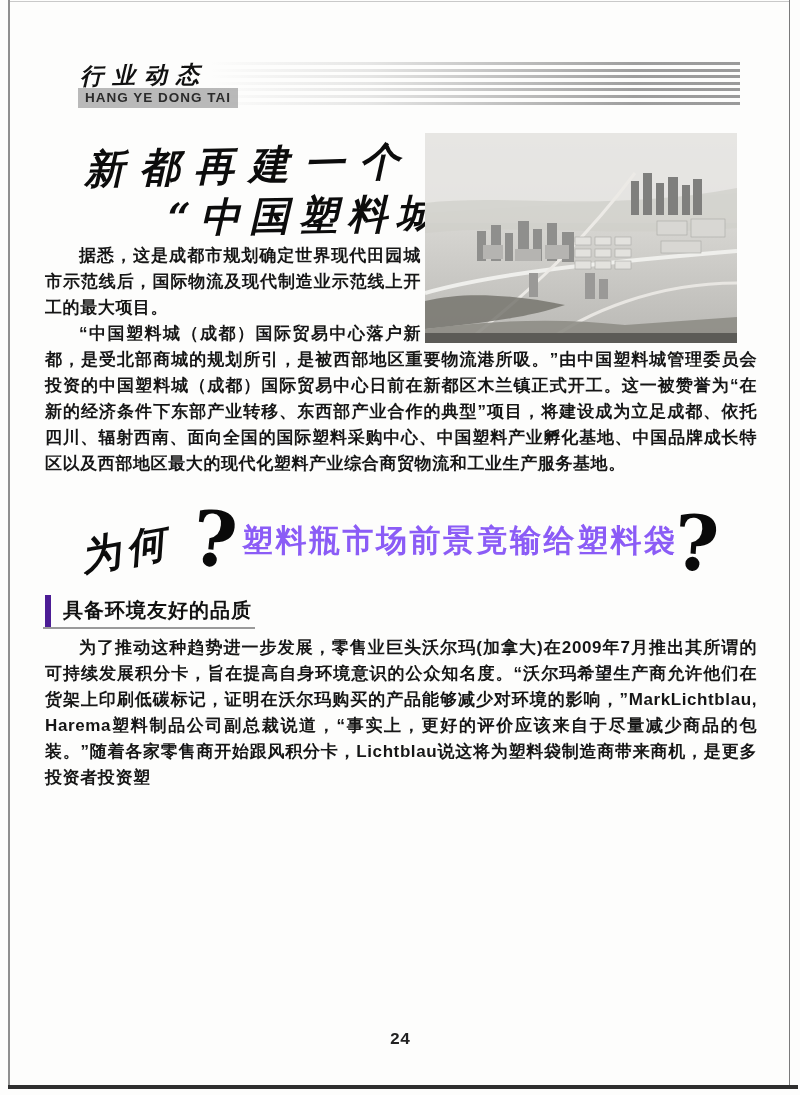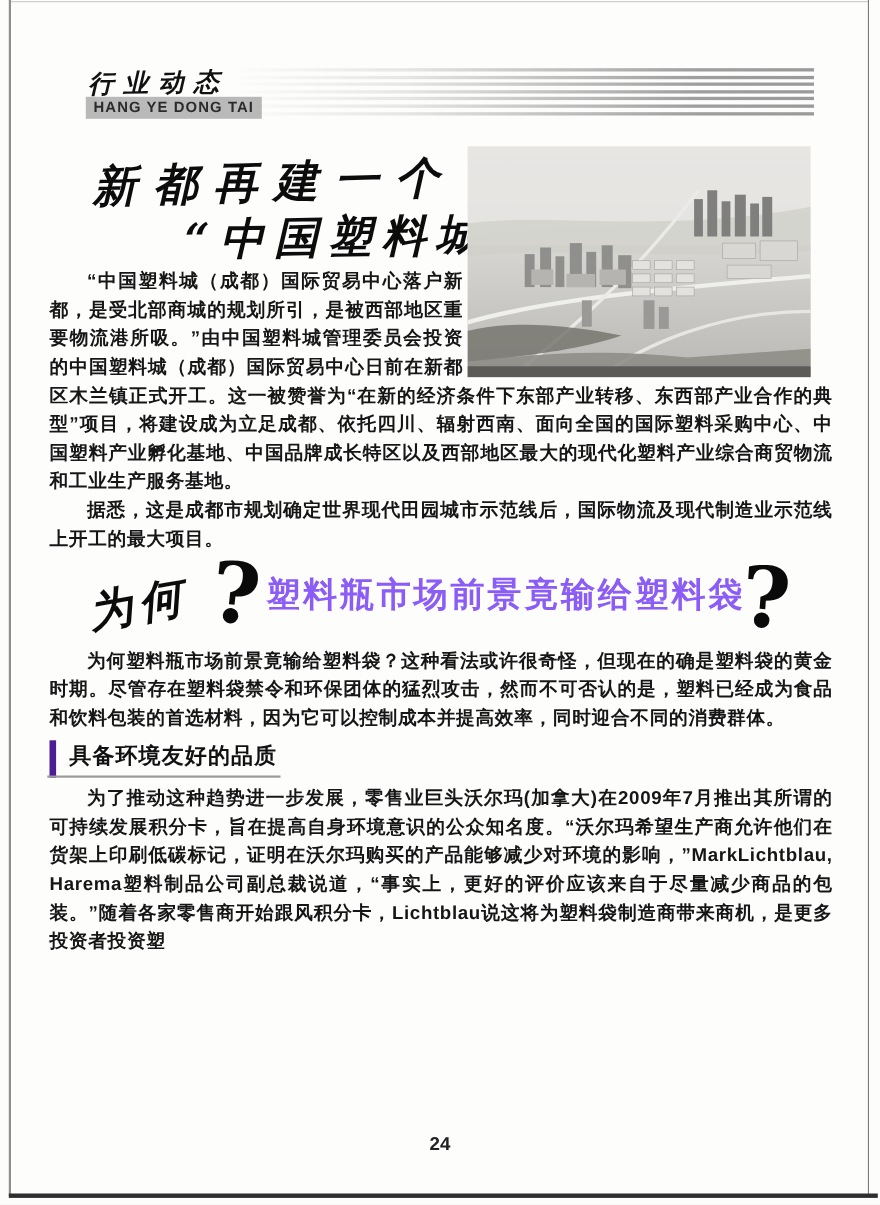--- a/index.html
+++ b/index.html
@@ -52,21 +52,21 @@
   .hl-q1{left:118px;top:2px;transform:rotate(6deg);}
   .hl-q2{left:600px;top:6px;transform:rotate(4deg);}
   .hl-main{position:absolute;left:168px;top:20px;font-size:31px;font-weight:bold;letter-spacing:2.5px;color:#8b5cf6;white-space:nowrap;}
 
   .a2{top:588px;}
   .subhead{margin:7px 0 6px 0;position:relative;padding:2px 0 6px 12px;border-left:6px solid #4c1d95;width:230px;}
   .subhead-text{font-size:20px;font-weight:bold;letter-spacing:1px;text-indent:0;color:#111;}
   .subhead-rule{position:absolute;left:-8px;bottom:0;width:212px;height:2px;background:#9a9a9a;}
 
   .pagenum{position:absolute;left:0;top:1030px;width:800px;text-align:center;
-    font-size:17px;font-weight:bold;color:#222;}
+    font-size:17px;font-weight:bold;color:#222;font-family:Liberation Mono, monospace;}
 </style>
 </head>
 <body>
 
 <div class="page">
 
   <div class="frame-top"></div>
   <div class="frame-left"></div>
   <div class="frame-right"></div>
   <div class="frame-bottom"></div>
@@ -156,33 +156,32 @@
     </g>
 
     <path d="M0,168 C40,158 90,162 140,172 C100,186 40,192 0,196 Z" fill="#77766f" opacity="0.85"></path>
     <path d="M0,196 C60,188 130,184 200,192 L312,184 L312,210 L0,210 Z" fill="#8e8d86" opacity="0.9"></path>
 
     <rect x="0" y="200" width="312" height="10" fill="#5c5b57"></rect>
   </svg>
 
   <div class="bodyblock a1">
     <div class="wrap-spacer"></div>
+    <p>据悉，这是成都市规划确定世界现代田园城市示范线后，国际物流及现代制造业示范线上开工的最大项目。</p>
     <p>“中国塑料城（成都）国际贸易中心落户新都，是受北部商城的规划所引，是被西部地区重要物流港所吸。”由中国塑料城管理委员会投资的中国塑料城（成都）国际贸易中心日前在新都区木兰镇正式开工。这一被赞誉为“在新的经济条件下东部产业转移、东西部产业合作的典型”项目，将建设成为立足成都、依托四川、辐射西南、面向全国的国际塑料采购中心、中国塑料产业孵化基地、中国品牌成长特区以及西部地区最大的现代化塑料产业综合商贸物流和工业生产服务基地。</p>
-    <p>据悉，这是成都市规划确定世界现代田园城市示范线后，国际物流及现代制造业示范线上开工的最大项目。</p>
   </div>
 
   <div class="headline">
     <span class="calli hl-weihe">为何</span>
     <span class="hl-q hl-q1">?</span>
     <span class="hl-main">塑料瓶市场前景竟输给塑料袋</span>
     <span class="hl-q hl-q2">?</span>
   </div>
 
   <div class="bodyblock a2">
-    <p>为何塑料瓶市场前景竟输给塑料袋？这种看法或许很奇怪，但现在的确是塑料袋的黄金时期。尽管存在塑料袋禁令和环保团体的猛烈攻击，然而不可否认的是，塑料已经成为食品和饮料包装的首选材料，因为它可以控制成本并提高效率，同时迎合不同的消费群体。</p>
     <div class="subhead">
       <div class="subhead-text">具备环境友好的品质</div>
       <div class="subhead-rule"></div>
     </div>
     <p>为了推动这种趋势进一步发展，零售业巨头沃尔玛(加拿大)在2009年7月推出其所谓的可持续发展积分卡，旨在提高自身环境意识的公众知名度。“沃尔玛希望生产商允许他们在货架上印刷低碳标记，证明在沃尔玛购买的产品能够减少对环境的影响，”MarkLichtblau, Harema塑料制品公司副总裁说道，“事实上，更好的评价应该来自于尽量减少商品的包装。”随着各家零售商开始跟风积分卡，Lichtblau说这将为塑料袋制造商带来商机，是更多投资者投资塑</p>
   </div>
 
   <div class="pagenum">24</div>
 
 </div>

